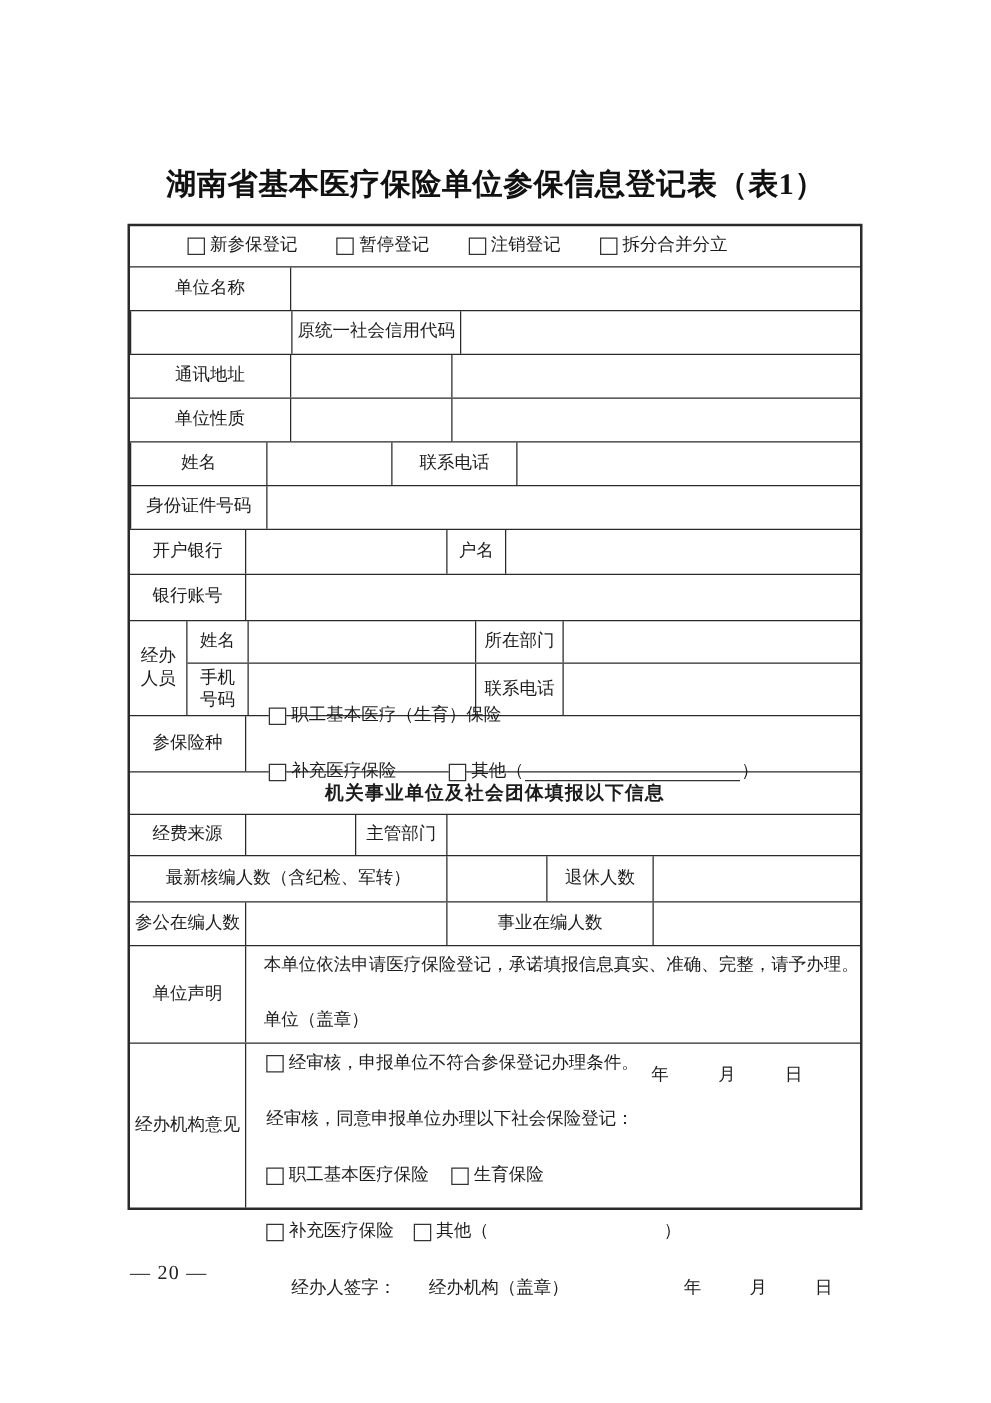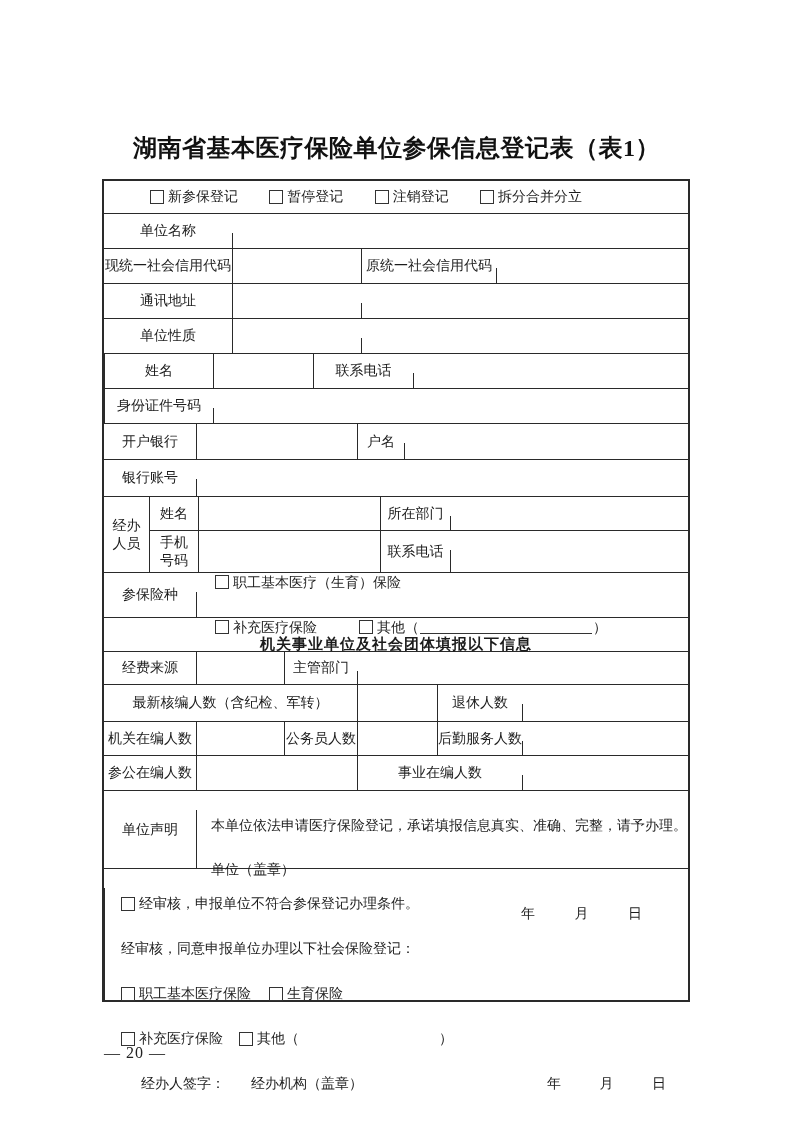--- a/index.html
+++ b/index.html
@@ -13,21 +13,21 @@
   }
   .tbl{
     box-sizing:border-box;width:588px;margin:16px 0 0 102px;
     border:2px solid #2a2a2a;font-size:14px;
   }
   .r{display:flex;align-items:stretch;box-sizing:border-box;}
   .bt{border-top:1px solid #2a2a2a;}
   .c{box-sizing:border-box;display:flex;align-items:center;justify-content:center;
      text-align:center;line-height:18px;gap:24px;}
   .bl{border-left:1px solid #2a2a2a;}
-  .fx{flex:1;margin-top:19px;}
+  .fx{flex:1;}
   
   .w45{width:45px;}.w47{width:47px;}.w48{width:48px;}.w70{width:70px;}
   .w73{width:73px;}.w80{width:80px;}.w85{width:85px;}.w88{width:88px;}
   .w92{width:92px;}.w100{width:100px;}.w108{width:108px;}.w128{width:128px;}
   .w129{width:129px;}.w135{width:135px;}.w161{width:161px;}.w165{width:165px;}
   .w182{width:182px;}.w253{width:253px;}
   
   .h32{height:32px;}.h33{height:33px;}.h34{height:34px;}.h35{height:35px;}
   .h36{height:36px;}.h37{height:37px;}.h42{height:42px;}.h45{height:45px;}
   .h78{height:78px;}.h132{height:132px;}
@@ -88,21 +88,20 @@
         <span>拆分合并分立</span>
       </span>
     </div>
 
     <div class="r h35 bt">
       <div class="c w128">单位名称</div>
       <div class="c fx bl"></div>
     </div>
 
     <div class="r h35 bt">
-      <div class="c w128">现统一社会信用代码</div>
       <div class="c w129 bl"></div>
       <div class="c w135 bl">原统一社会信用代码</div>
       <div class="c fx bl"></div>
     </div>
 
     <div class="r h35 bt">
       <div class="c w128">通讯地址</div>
       <div class="c w129 bl"></div>
       <div class="c fx bl"></div>
     </div>
@@ -201,28 +200,20 @@
       <div class="c fx bl"></div>
     </div>
 
     <div class="r h37 bt">
       <div class="c w253">最新核编人数（含纪检、军转）</div>
       <div class="c w80 bl"></div>
       <div class="c w85 bl">退休人数</div>
       <div class="c fx bl"></div>
     </div>
 
-    <div class="r h34 bt">
-      <div class="c w92">机关在编人数</div>
-      <div class="c w88 bl"></div>
-      <div class="c w73 bl">公务员人数</div>
-      <div class="c w80 bl"></div>
-      <div class="c w85 bl">后勤服务人数</div>
-      <div class="c fx bl"></div>
-    </div>
 
     <div class="r h35 bt">
       <div class="c w92">参公在编人数</div>
       <div class="c w161 bl"></div>
       <div class="c w165 bl">事业在编人数</div>
       <div class="c fx bl"></div>
     </div>
 
     <div class="r h78 bt">
       <div class="c w92">单位声明</div>
@@ -231,20 +222,21 @@
         <div class="seal-line">单位（盖章）</div>
         <div class="date-line">
           <span>年</span>
           <span class="dsp">月</span>
           <span class="dsp">日</span>
         </div>
       </div>
     </div>
 
     <div class="r h132 bt">
+      <div class="c w92">经办机构意见</div>
       <div class="c fx bl opin">
         <div class="line">
           <span class="cb"></span>
           <span>经审核，申报单位不符合参保登记办理条件。</span>
         </div>
         <div class="line">经审核，同意申报单位办理以下社会保险登记：</div>
         <div class="line">
           <span class="opt">
             <span class="cb"></span>
             <span>职工基本医疗保险</span>

